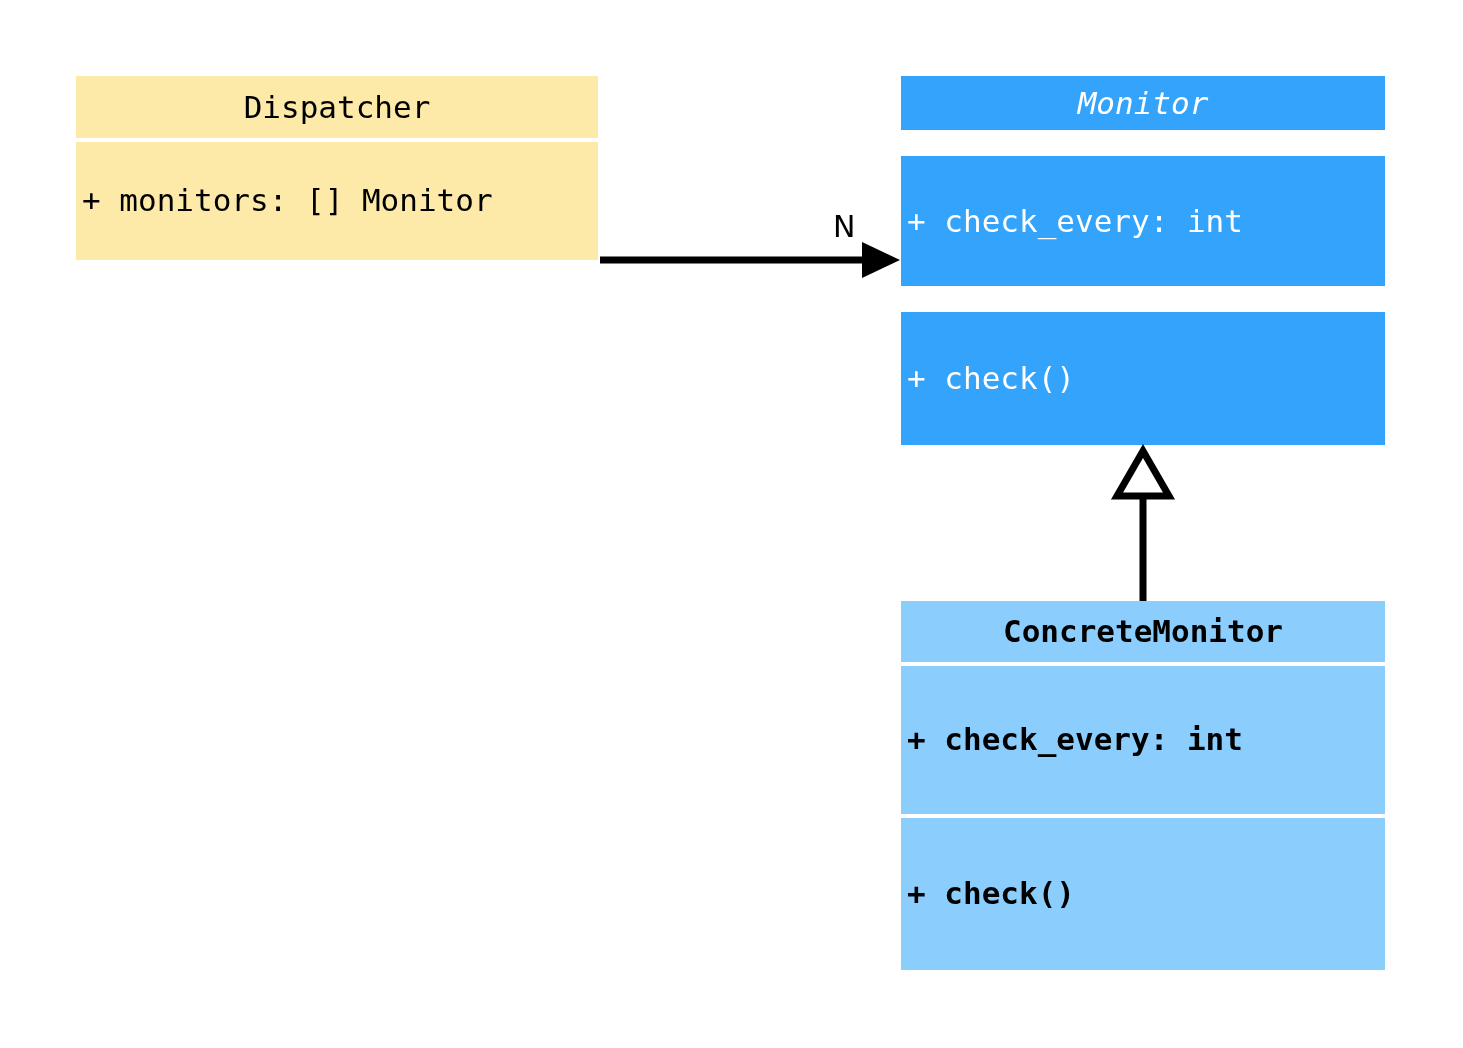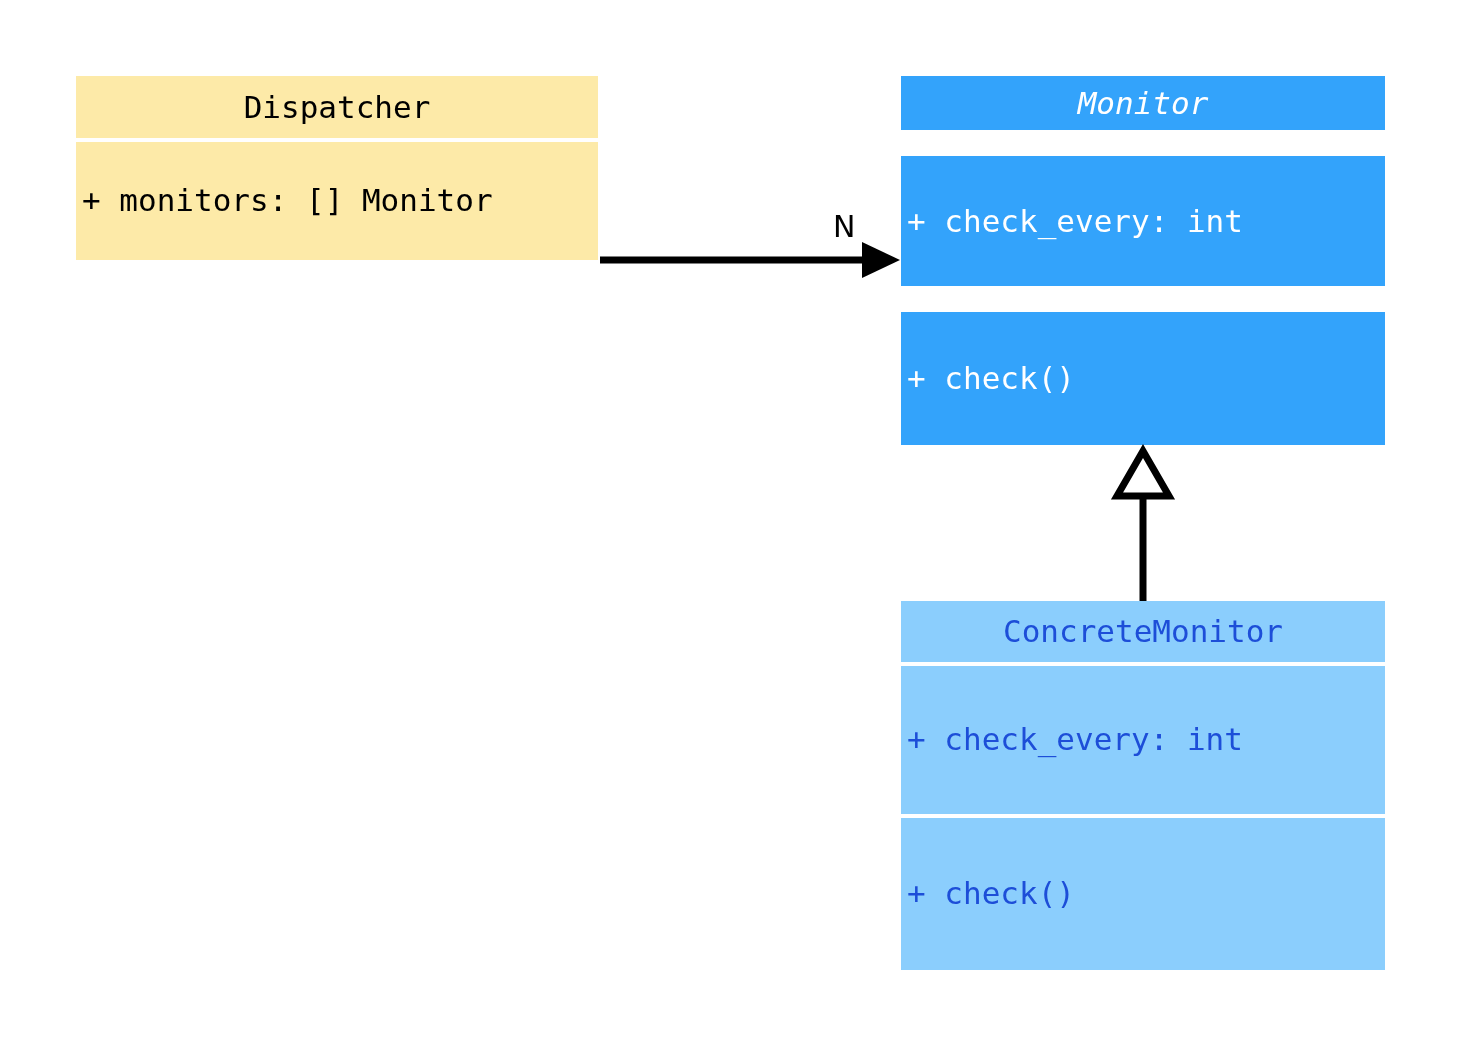--- a/index.html
+++ b/index.html
@@ -57,21 +57,21 @@
   .c-dispatcher .uml-members { color: #000000; }
 
   
   .c-monitor .uml-compartment { background: #33a3fb; }
   .c-monitor .uml-title,
   .c-monitor .uml-members { color: #ffffff; }
 
   
   .c-concrete .uml-compartment { background: #8bcefd; }
   .c-concrete .uml-title,
-  .c-concrete .uml-members { color: #1d4ed8; }
+  .c-concrete .uml-members { color: #000000; font-weight: bold; }
 
   
   .connector-layer {
     position: absolute;
     left: 0;
     top: 0;
     width: 1463px;
     height: 1048px;
     pointer-events: none;
   }

